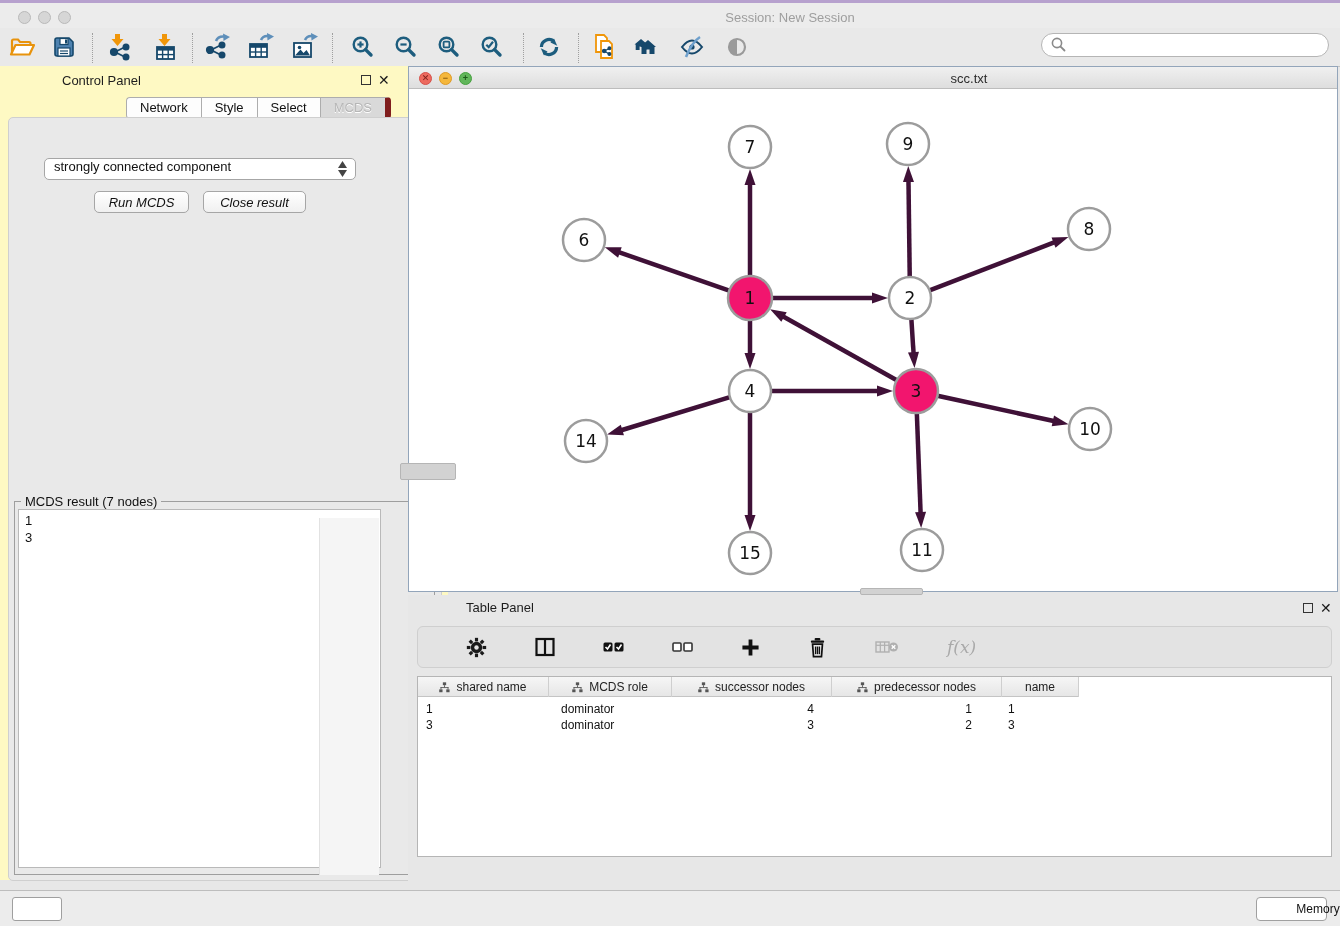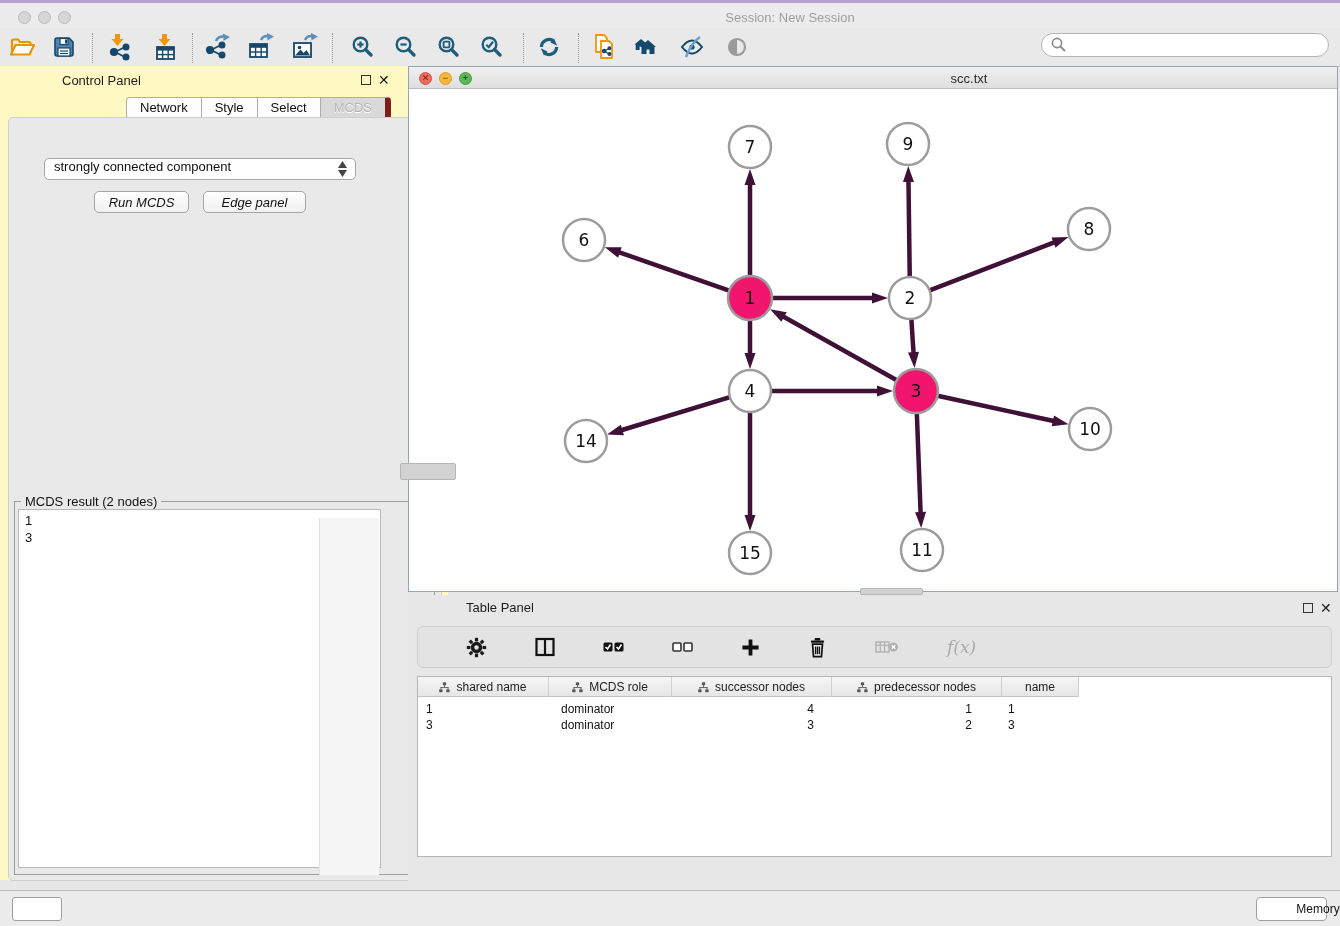--- a/index.html
+++ b/index.html
@@ -271,23 +271,23 @@
       <div id="criterion-stepper">
         <svg width="9" height="7" viewBox="0 0 9 7">
             <polygon points="4.5,0 9,7 0,7" fill="#444"></polygon>
           </svg>
         <svg width="9" height="7" viewBox="0 0 9 7">
             <polygon points="0,0 9,0 4.5,7" fill="#444"></polygon>
           </svg>
       </div>
     </div>
     <div id="run-mcds-btn" class="btn">Run MCDS</div>
-    <div id="close-panel-btn" class="btn">Edge panel</div>
+    <div id="close-panel-btn" class="btn">Close result</div>
     <div id="result-group" class="abs">
-      <div id="result-label" class="abs">MCDS result (2 nodes)</div>
+      <div id="result-label" class="abs">MCDS result (7 nodes)</div>
       <div id="result-textarea" class="abs">
         <div>1</div>
         <div>3</div>
         <div id="result-scroll" class="abs"></div>
       </div>
     </div>
   </div>
 
   <div id="network-window" class="abs">
     <div id="nw-titlebar" class="abs">

